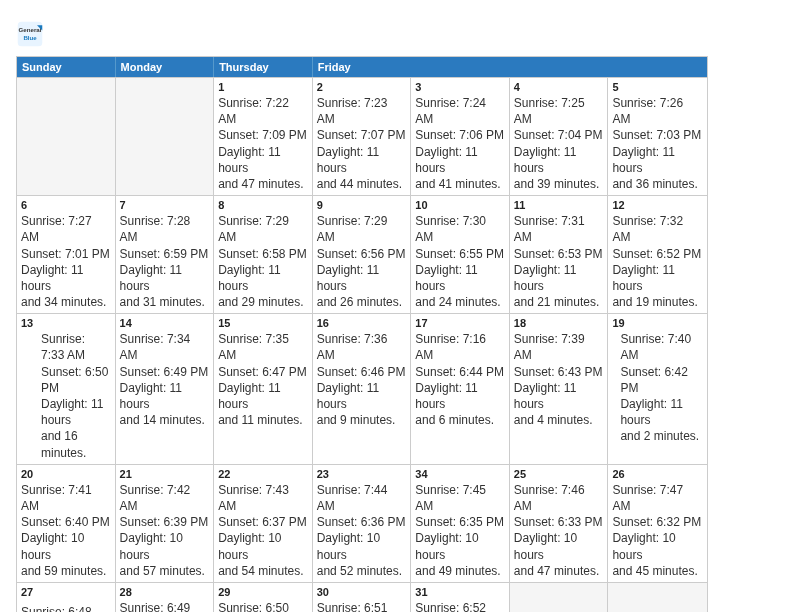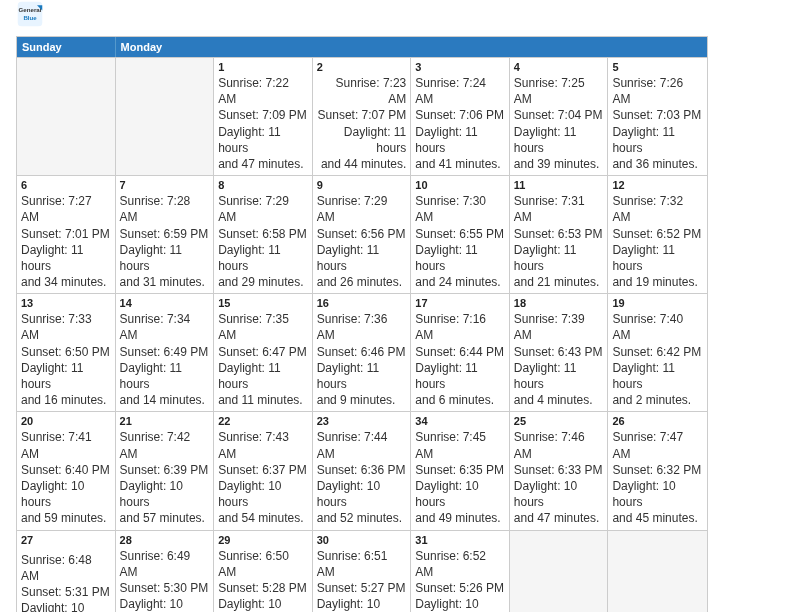--- a/index.html
+++ b/index.html
@@ -6,21 +6,21 @@
     body {
       font-family: Arial, sans-serif;
       background: #fff;
       width: 792px;
       height: 612px;
       overflow: hidden;
     }
     .page {
       width: 724px;
       height: 612px;
-      padding: 0 16px 12px 16px;
+      padding: 20px 16px 12px 16px;
       display: flex;
       flex-direction: column;
     }
     .header {
       display: flex;
       justify-content: space-between;
       align-items: flex-start;
       margin-bottom: 8px;
     }
     .logo {
@@ -131,35 +131,37 @@
     <div class="title-block">
       <h1></h1>
       <h2></h2>
     </div>
   </div>
 
   <div class="calendar">
     <div class="cal-header-row">
         <div class="cal-header-cell">Sunday</div>
         <div class="cal-header-cell">Monday</div>
+        <div class="cal-header-cell">Thursday</div>
+        <div class="cal-header-cell">Friday</div>
       </div>
     <div class="cal-body">
         <div class="cal-week">
           <div class="cal-cell empty"></div>
           <div class="cal-cell empty"></div>
           <div class="cal-cell">
             <span class="day-num">1</span>
             <div class="cell-text" style="white-space: pre-line;">Sunrise: 7:22 AM
 Sunset: 7:09 PM
 Daylight: 11 hours
 and 47 minutes.</div>
           </div>
           <div class="cal-cell">
             <span class="day-num">2</span>
-            <div class="cell-text" style="white-space: pre-line; text-align: right;">Sunrise: 7:23 AM
+            <div class="cell-text" style="white-space: pre-line;">Sunrise: 7:23 AM
 Sunset: 7:07 PM
 Daylight: 11 hours
 and 44 minutes.</div>
           </div>
           <div class="cal-cell">
             <span class="day-num">3</span>
             <div class="cell-text" style="white-space: pre-line;">Sunrise: 7:24 AM
 Sunset: 7:06 PM
 Daylight: 11 hours
 and 41 minutes.</div>
@@ -226,21 +228,21 @@
             <span class="day-num">12</span>
             <div class="cell-text" style="white-space: pre-line;">Sunrise: 7:32 AM
 Sunset: 6:52 PM
 Daylight: 11 hours
 and 19 minutes.</div>
           </div>
         </div>
         <div class="cal-week">
           <div class="cal-cell">
             <span class="day-num">13</span>
-            <div class="cell-text" style="white-space: pre-line;">Sunrise: 7:33 AM
+            <div class="cell-text" style="white-space: pre-line; margin-left: 20px;">Sunrise: 7:33 AM
 Sunset: 6:50 PM
 Daylight: 11 hours
 and 16 minutes.</div>
           </div>
           <div class="cal-cell">
             <span class="day-num">14</span>
             <div class="cell-text" style="white-space: pre-line;">Sunrise: 7:34 AM
 Sunset: 6:49 PM
 Daylight: 11 hours
 and 14 minutes.</div>
@@ -268,21 +270,21 @@
           </div>
           <div class="cal-cell">
             <span class="day-num">18</span>
             <div class="cell-text" style="white-space: pre-line;">Sunrise: 7:39 AM
 Sunset: 6:43 PM
 Daylight: 11 hours
 and 4 minutes.</div>
           </div>
           <div class="cal-cell">
             <span class="day-num">19</span>
-            <div class="cell-text" style="white-space: pre-line;">Sunrise: 7:40 AM
+            <div class="cell-text" style="white-space: pre-line; margin-left: 8px;">Sunrise: 7:40 AM
 Sunset: 6:42 PM
 Daylight: 11 hours
 and 2 minutes.</div>
           </div>
         </div>
         <div class="cal-week">
           <div class="cal-cell">
             <span class="day-num">20</span>
             <div class="cell-text" style="white-space: pre-line;">Sunrise: 7:41 AM
 Sunset: 6:40 PM

